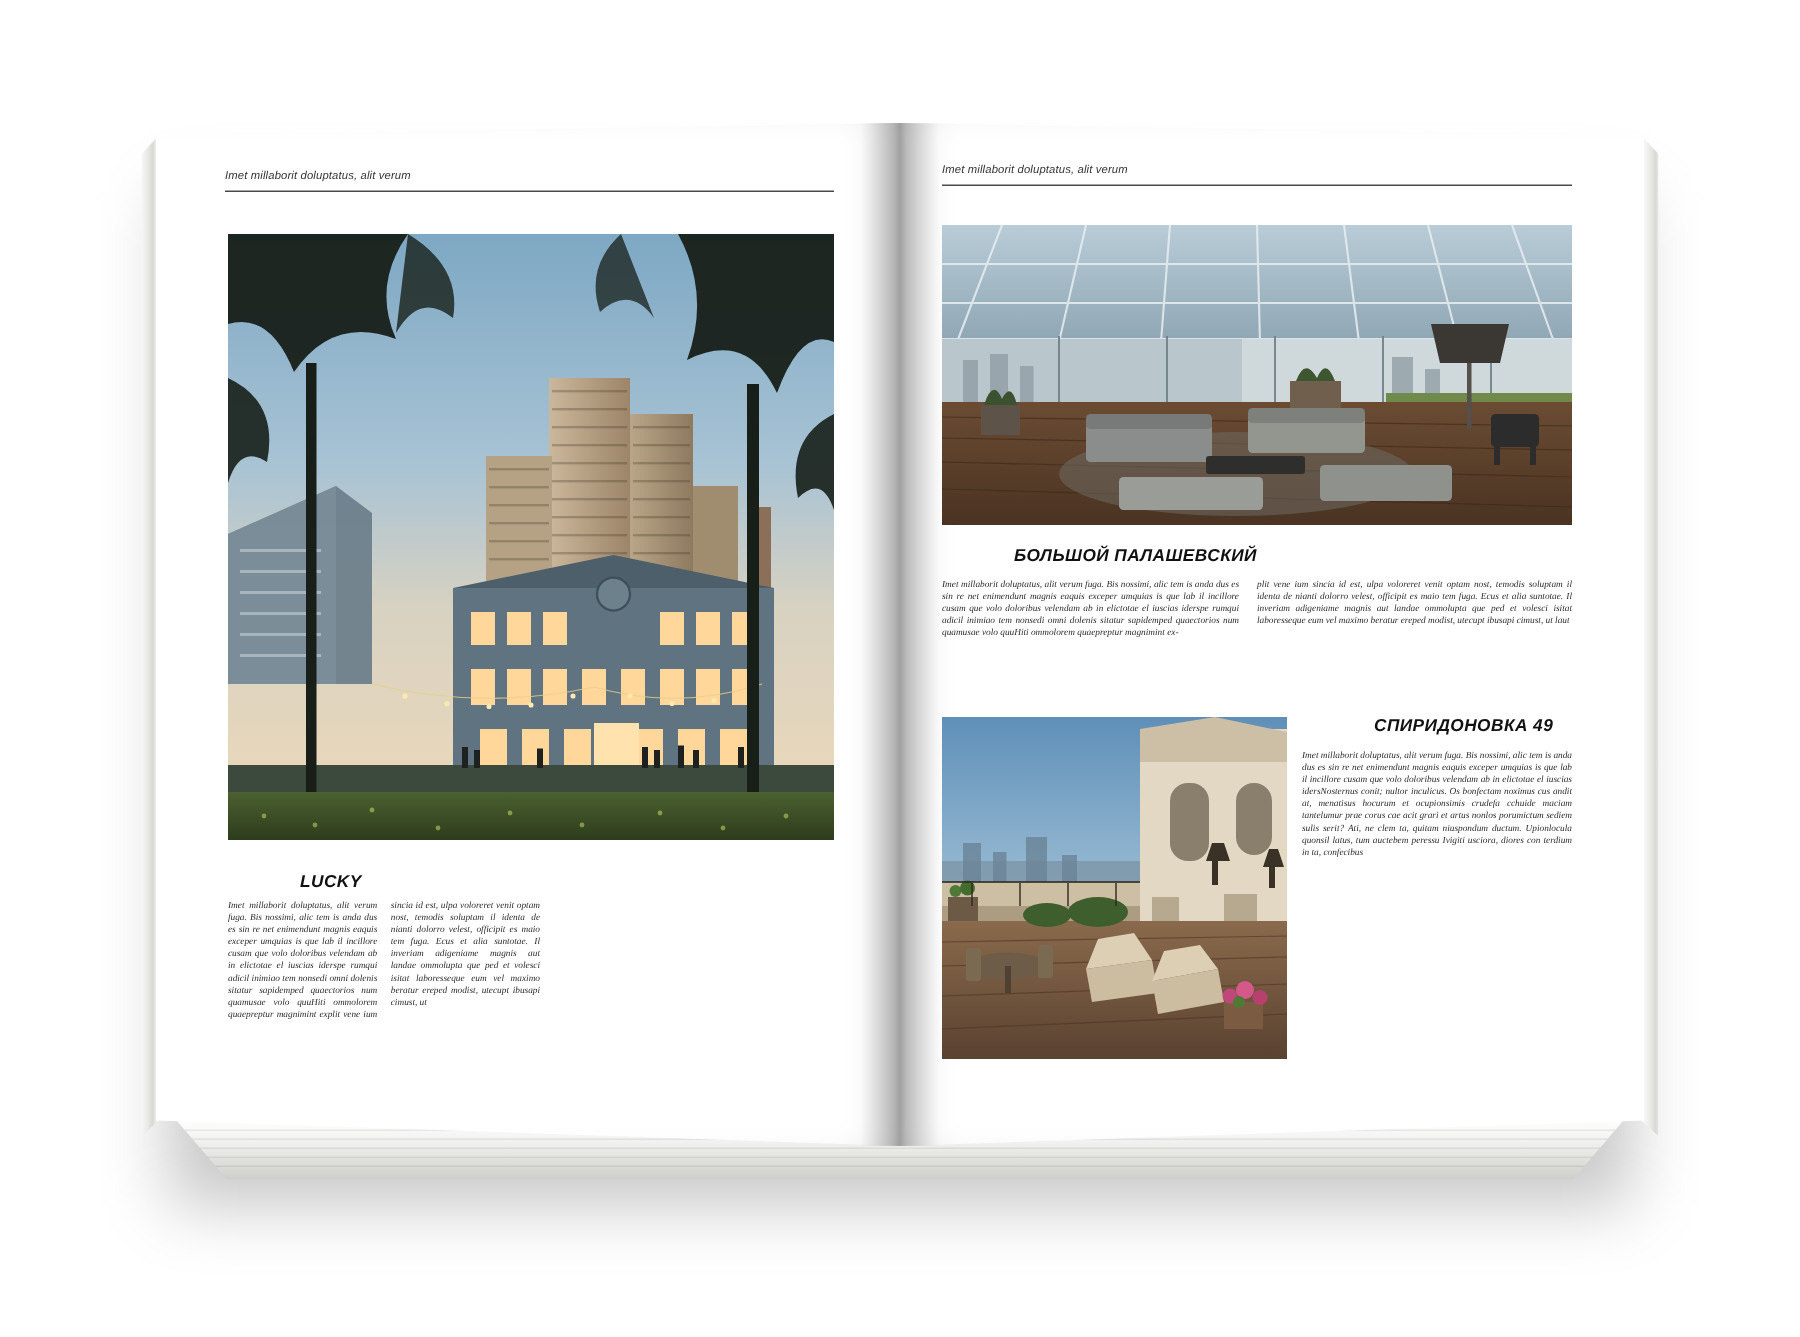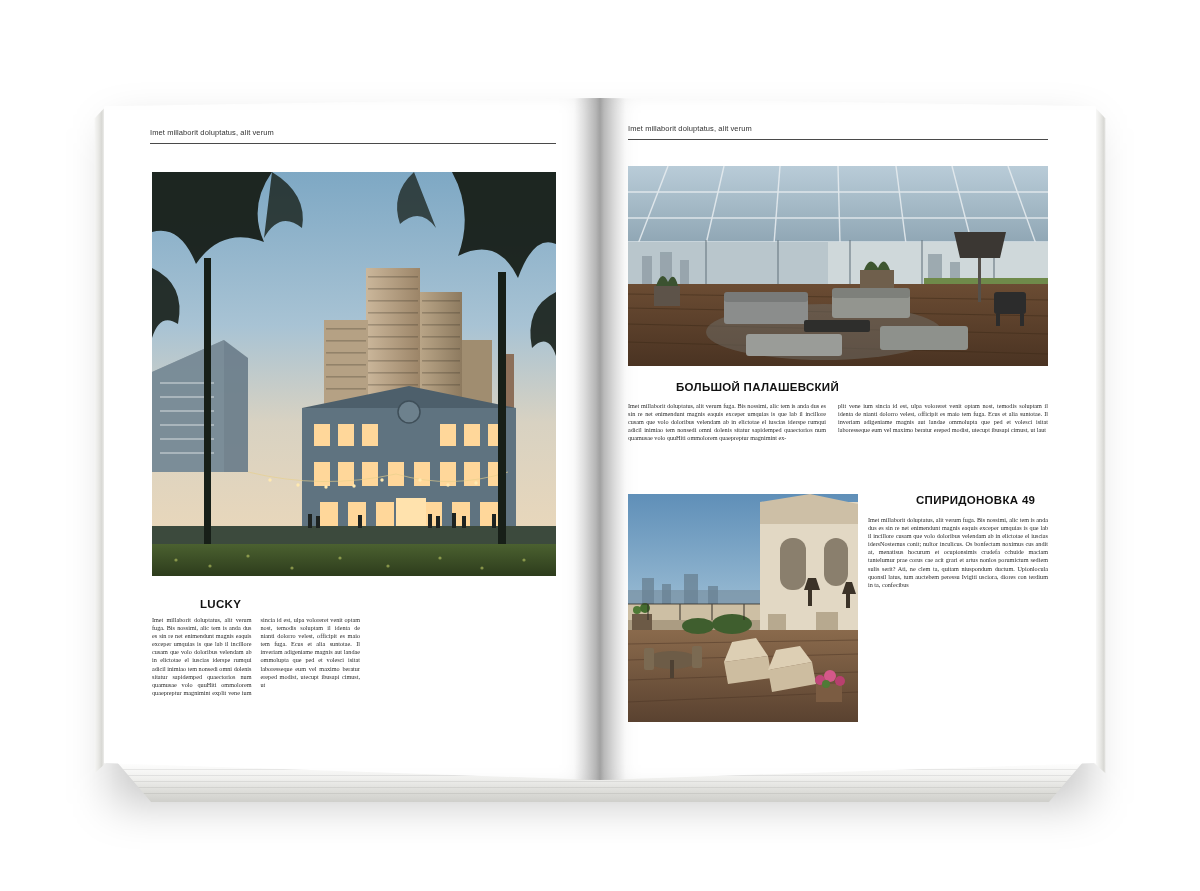--- a/index.html
+++ b/index.html
@@ -31,23 +31,24 @@
     height: 676px;
     background: rgba(0,0,0,0.22);
     filter: blur(22px);
     border-radius: 6px;
   }
 
   
   .magazine {
     position: absolute;
     left: 104px;
-    top: 98px;
+    top: 82px;
     width: 992px;
     height: 712px;
+    font-style: italic;
   }
 
   
   .page {
     position: absolute;
     background: #ffffff;
     overflow: hidden;
   }
   .page-left {
     left: 0px;

